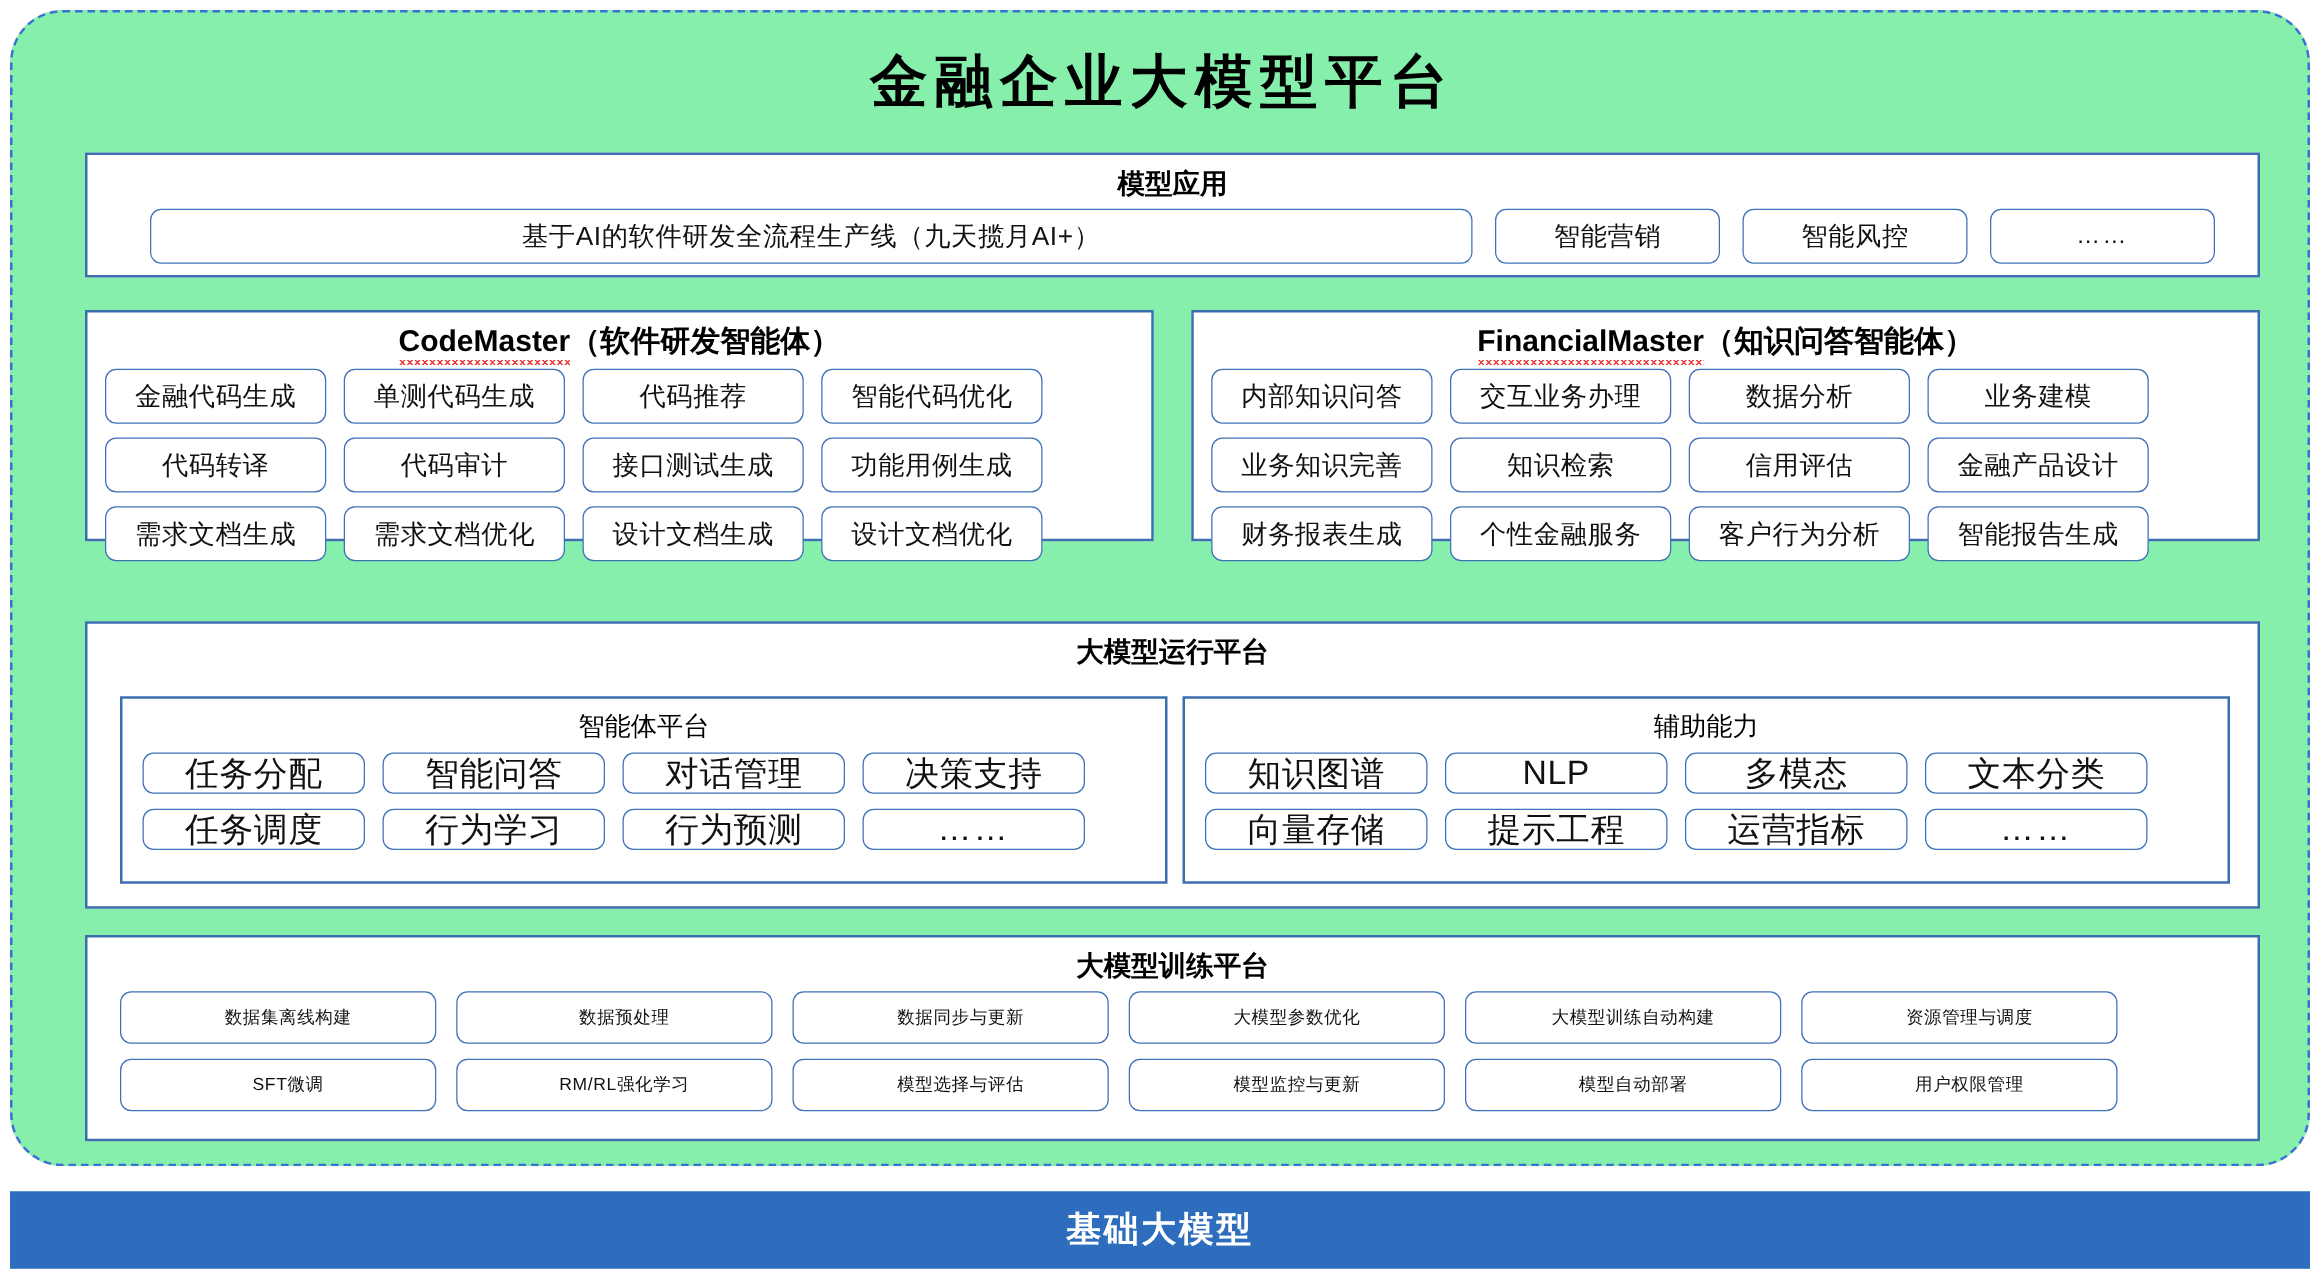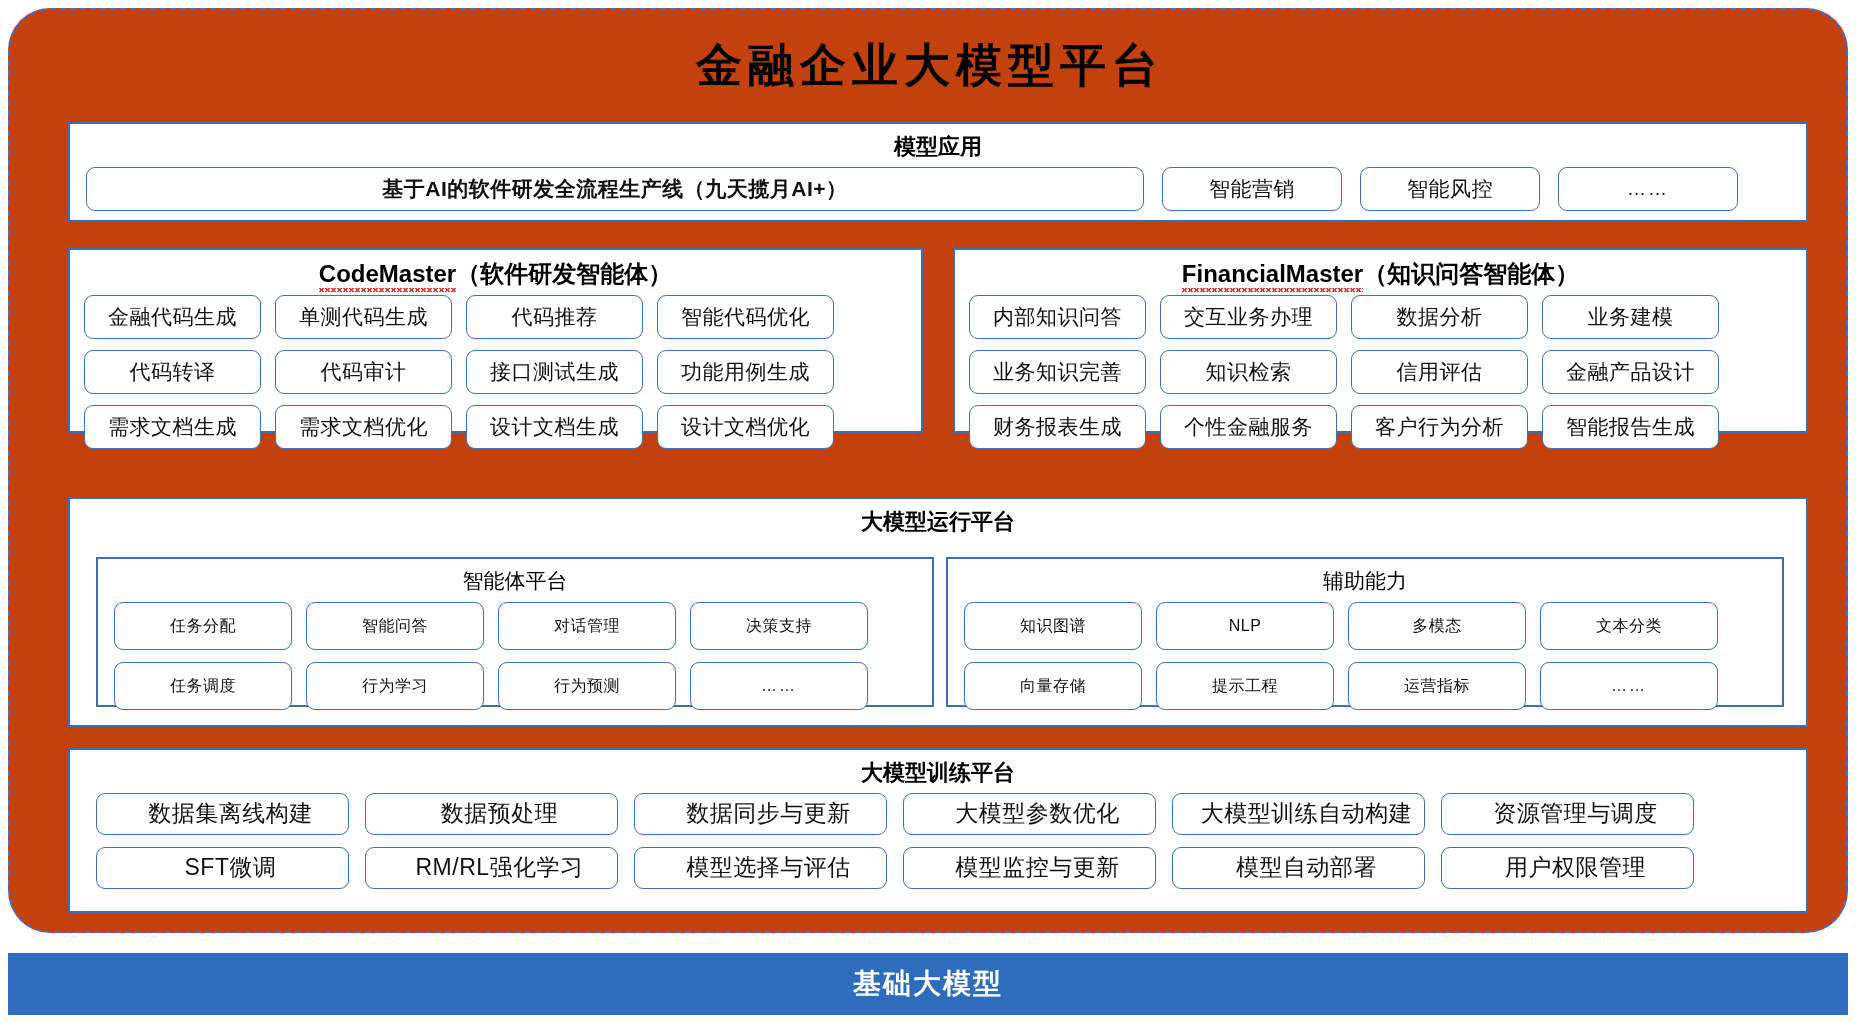--- a/index.html
+++ b/index.html
@@ -21,21 +21,21 @@
 
   
   .outer-frame {
     position: absolute;
     left: 8px;
     top: 8px;
     width: 1840px;
     height: 925px;
     border: 2px dashed #3B6FD4;
     border-radius: 42px;
-    background: #c2410c;
+    background: #86efac;
   }
 
   
   .main-title {
     position: absolute;
     left: 0;
     top: 28px;
     width: 1840px;
     text-align: center;
     font-size: 46px;
@@ -109,21 +109,21 @@
   }
   .chip.ellipsis {
     font-size: 19px;
     letter-spacing: 2px;
   }
 
   
   #sec-app { left: 58px; top: 112px; width: 1740px; height: 100px; }
   #sec-app .chips { padding: 0 16px 0 16px; gap: 0 18px; }
   #sec-app .chip { height: 44px; }
-  .chip-wide { flex: 0 0 1058px; font-weight: bold; }
+  .chip-wide { flex: 0 0 1058px; font-weight: normal; margin-left: 34px; }
   .chip-sm  { flex: 0 0 180px; }
 
   
   #sec-code { left: 58px; top: 238px; width: 855px; height: 185px; }
   #sec-fin  { left: 943px; top: 238px; width: 855px; height: 185px; }
   #sec-code .chips, #sec-fin .chips { gap: 11px 14px; padding: 0 4px 0 14px; }
   #sec-code .chip, #sec-fin .chip { flex: 0 0 177px; height: 44px; font-size: 21px; }
 
   
   #sec-run { left: 58px; top: 487px; width: 1740px; height: 230px; }
@@ -136,26 +136,26 @@
     text-align: center;
     font-size: 21px;
     font-weight: 400;
     color: #000000;
     padding-top: 8px;
     padding-bottom: 7px;
   }
   #sub-agent { left: 26px; top: 58px; width: 838px; height: 150px; }
   #sub-aux   { left: 876px; top: 58px; width: 838px; height: 150px; }
   .subpanel .chips { gap: 12px 14px; padding: 0 16px 0 16px; }
-  .subpanel .chip { flex: 0 0 178px; height: 48px; font-size: 16px; }
+  .subpanel .chip { flex: 0 0 178px; height: 33px; font-size: 27px; }
 
   
   #sec-train { left: 58px; top: 738px; width: 1740px; height: 165px; }
   #sec-train .chips { gap: 12px 16px; padding: 0 26px 0 26px; }
-  #sec-train .chip { flex: 0 0 253px; height: 42px; font-size: 23px; padding-left: 16px; }
+  #sec-train .chip { flex: 0 0 253px; height: 42px; font-size: 14px; padding-left: 16px; }
 
   
   .base-bar {
     position: absolute;
     left: 8px;
     top: 953px;
     width: 1840px;
     height: 62px;
     background: #2E6DBE;
     display: flex;

